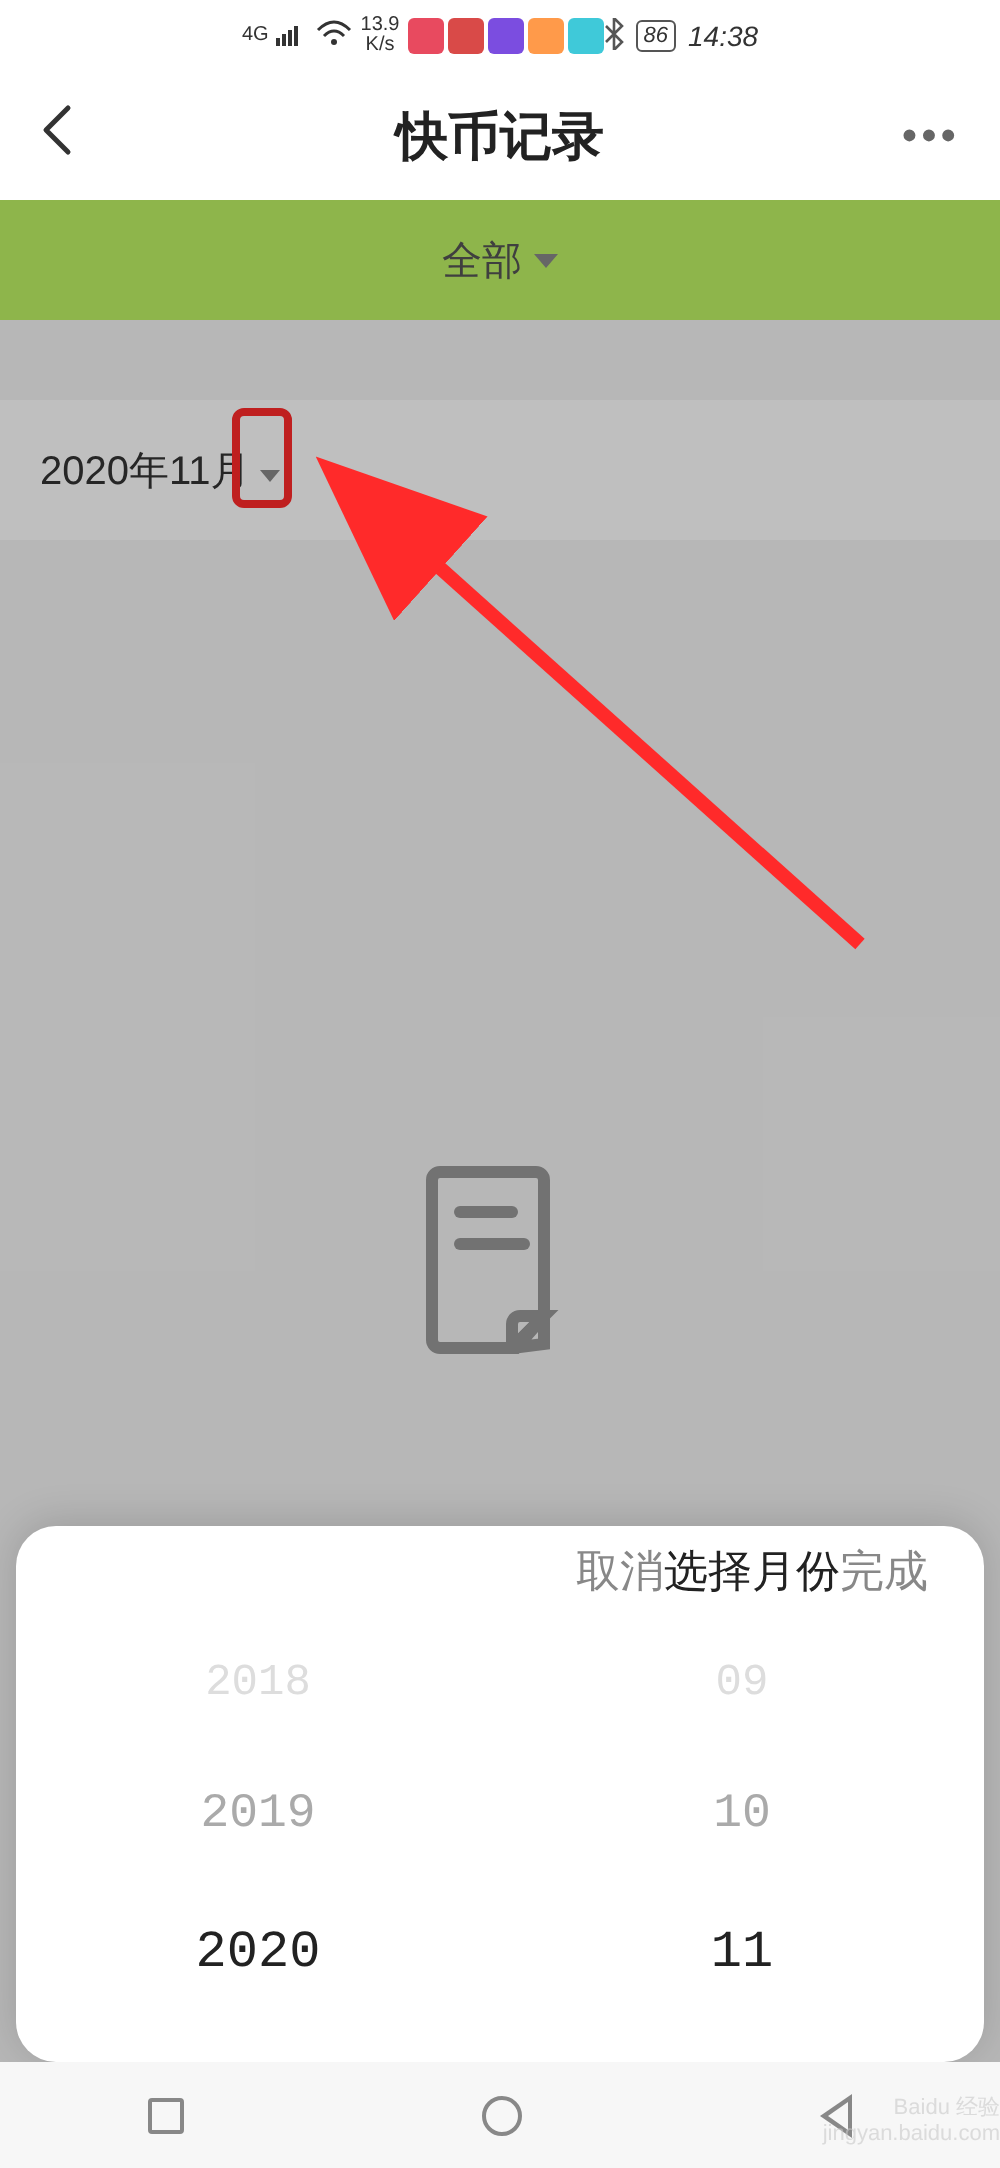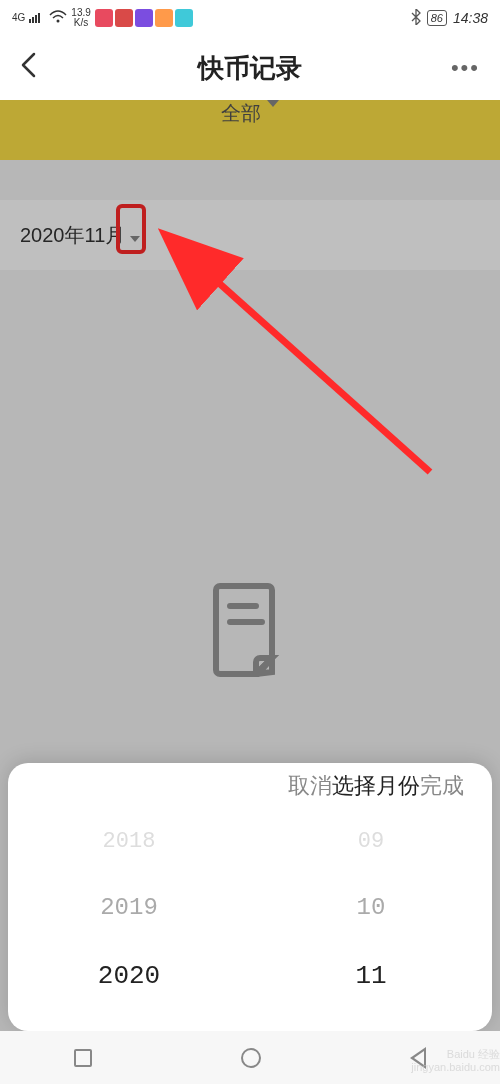--- a/index.html
+++ b/index.html
@@ -7,21 +7,21 @@
       width: 500px;
       height: 1084px;
       font-family: -apple-system, "PingFang SC", "Microsoft YaHei", sans-serif;
       background: #fff;
       position: relative;
       overflow: hidden;
     }
     .status-bar {
       height: 36px;
       display: flex;
-      justify-content: space-between;
+      justify-content: center;
       align-items: center;
       padding: 1px 12px;
       font-size: 14px;
       color: #333;
     }
     .status-left { display: flex; align-items: center; gap: 4px; }
     .status-right { display: flex; align-items: center; gap: 6px; font-style: italic; }
     .net-label { font-size: 10px; line-height: 1; }
     .signal { display: inline-block; }
     .speed { font-size: 10px; line-height: 1; text-align: center; }
@@ -54,22 +54,23 @@
       top: 100px;
       left: 0;
       right: 0;
       bottom: 0;
       background: rgba(0,0,0,0.25);
     }
     
     .filter-row {
       height: 60px;
       display: flex;
+      align-items: center;
       justify-content: center;
-      background: #fde047;
+      background: #bef264;
       color: #555;
       font-size: 20px;
     }
     .tri-down { display: inline-block; width: 0; height: 0; border-left: 6px solid transparent; border-right: 6px solid transparent; border-top: 7px solid #888; margin-left: 6px; vertical-align: middle; }
     
     .date-row {
       height: 70px;
       display: flex;
       align-items: center;
       padding: 0 20px;

